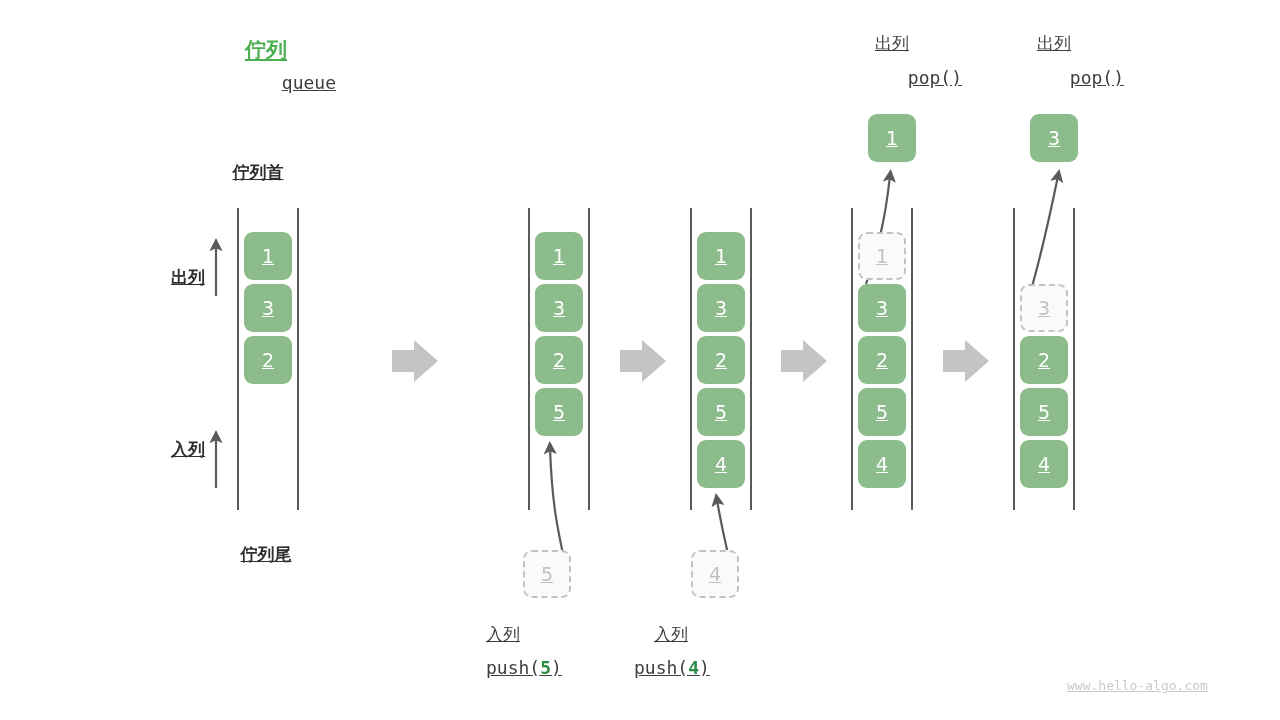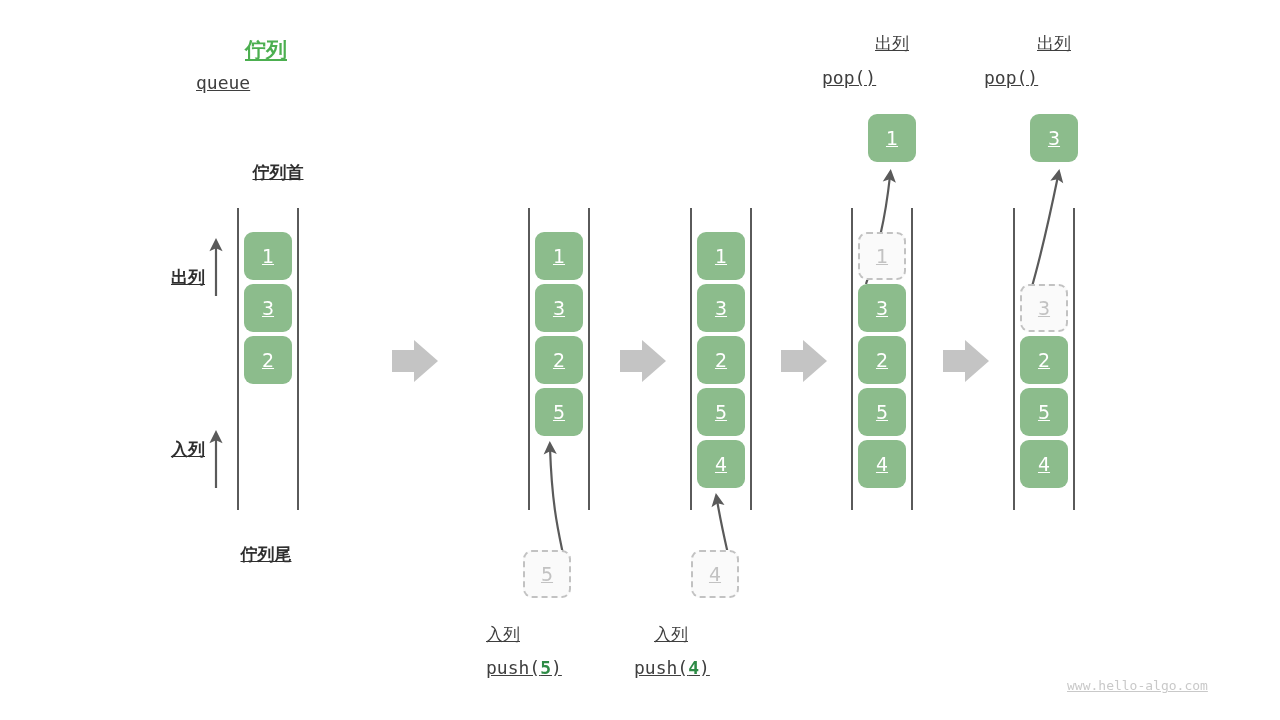--- a/index.html
+++ b/index.html
@@ -26,41 +26,41 @@
     font-size: 21px;
     font-weight: bold;
     color: #4caf50;
     text-align: center;
     white-space: nowrap;
   }
   .title-en {
     font-family: "DejaVu Sans Mono", "Liberation Mono", monospace;
     font-size: 18px;
     color: #3f3f3f;
-    text-align: left;
+    text-align: right;
     white-space: nowrap;
   }
   .label-bold {
     font-size: 17px;
     font-weight: bold;
     color: #2f2f2f;
     text-align: center;
     white-space: nowrap;
   }
   .op-cn {
     font-size: 17px;
     color: #3f3f3f;
     text-align: center;
     white-space: nowrap;
   }
   .op-code {
     font-family: "DejaVu Sans Mono", "Liberation Mono", monospace;
     font-size: 18px;
     color: #3f3f3f;
-    text-align: left;
+    text-align: right;
     white-space: nowrap;
   }
   .op-code .num { color: #2e8b46; font-weight: bold; }
 
   .watermark {
     font-family: "DejaVu Sans Mono", "Liberation Mono", monospace;
     font-size: 13px;
     color: #c9c9c9;
     white-space: nowrap;
   }
@@ -144,21 +144,21 @@
       <path d="M781,350 L803,350 L803,340 L827,361 L803,382 L803,372 L781,372 Z"></path>
     </g>
     <g fill="#c4c4c4">
       <path d="M943,350 L965,350 L965,340 L989,361 L965,382 L965,372 L943,372 Z"></path>
     </g>
   </svg>
 
   <div class="abs title-cn" style="left:196px; top:36px; width:140px;">佇列</div>
   <div class="abs title-en" style="left:196px; top:72px; width:140px;">queue</div>
 
-  <div class="abs label-bold" style="left:208px; top:161px; width:140px;">佇列首</div>
+  <div class="abs label-bold" style="left:188px; top:161px; width:140px;">佇列首</div>
   <div class="abs label-bold" style="left:196px; top:543px; width:140px;">佇列尾</div>
 
   <div class="abs label-bold" style="left:135px; top:266px; width:70px; text-align:right;">出列</div>
   <div class="abs label-bold" style="left:135px; top:438px; width:70px; text-align:right;">入列</div>
 
   <div class="abs" style="left:237px; top:208px; width:62px; height:302px;">
     <div class="abs rail" style="left:0px; top:0px; height:302px;"></div>
     <div class="abs rail" style="left:60px; top:0px; height:302px;"></div>
     <div class="abs cell" style="left:7px; top:24px;">1</div>
     <div class="abs cell" style="left:7px; top:76px;">3</div>

